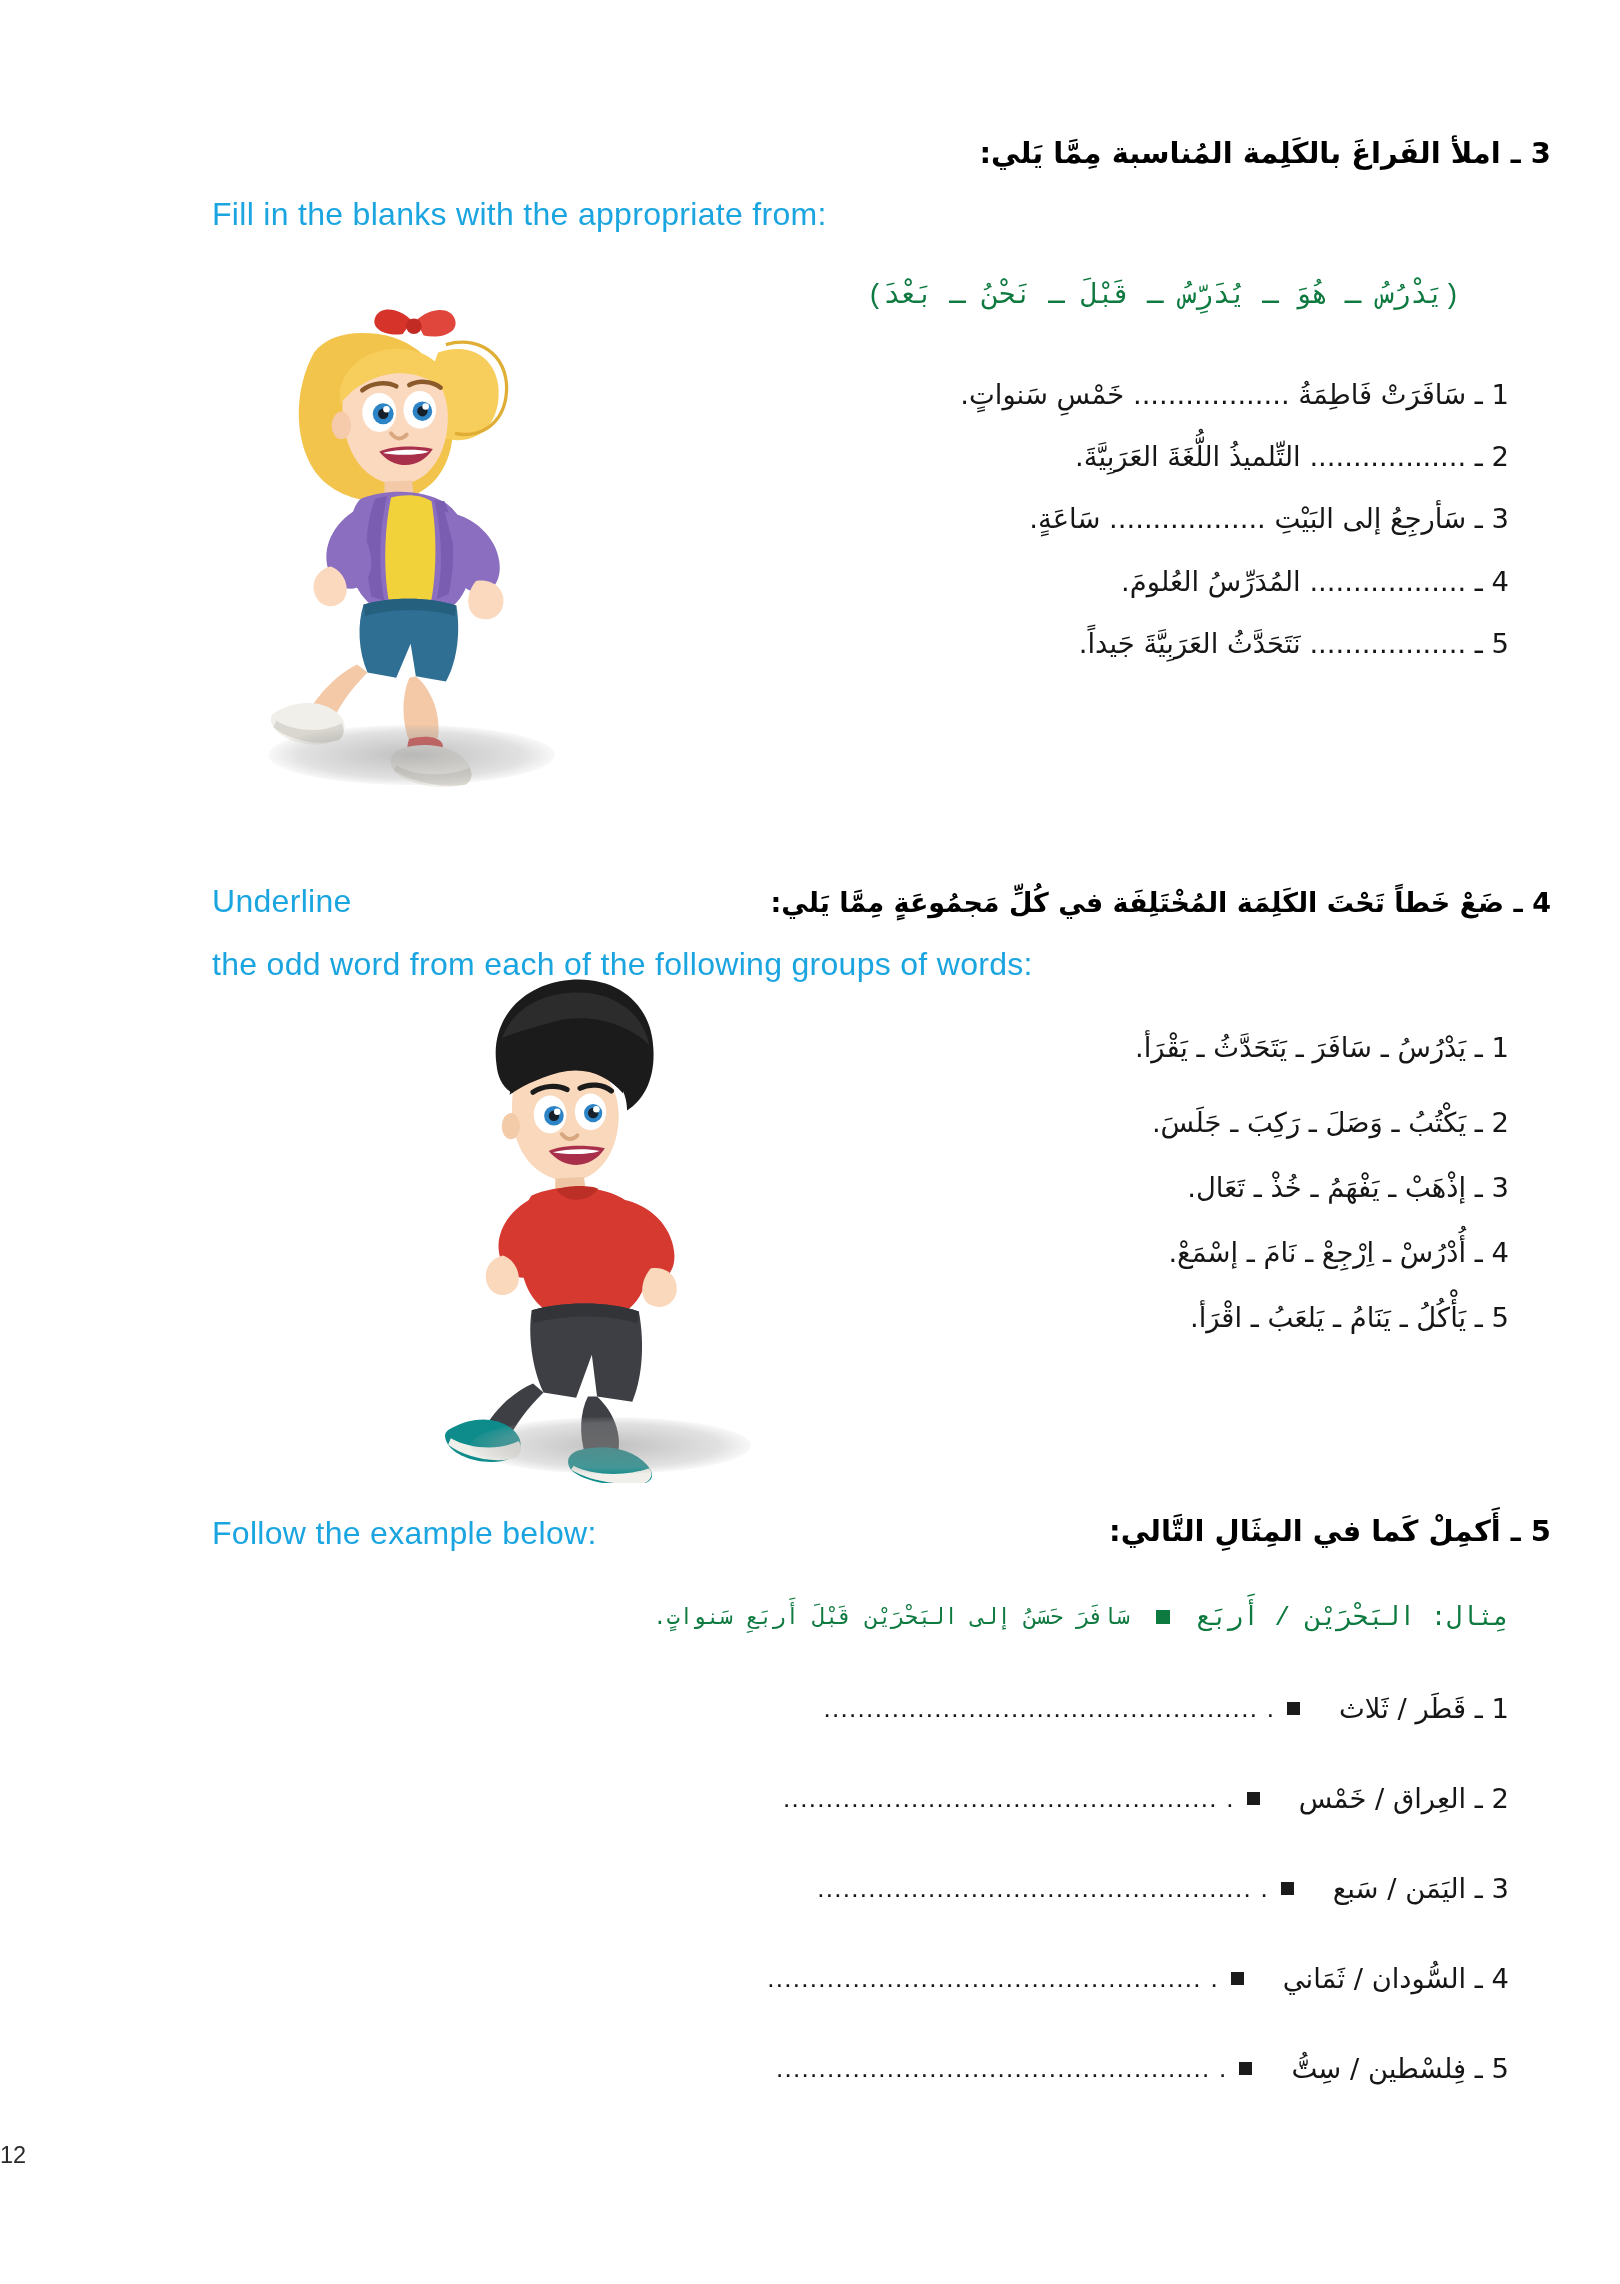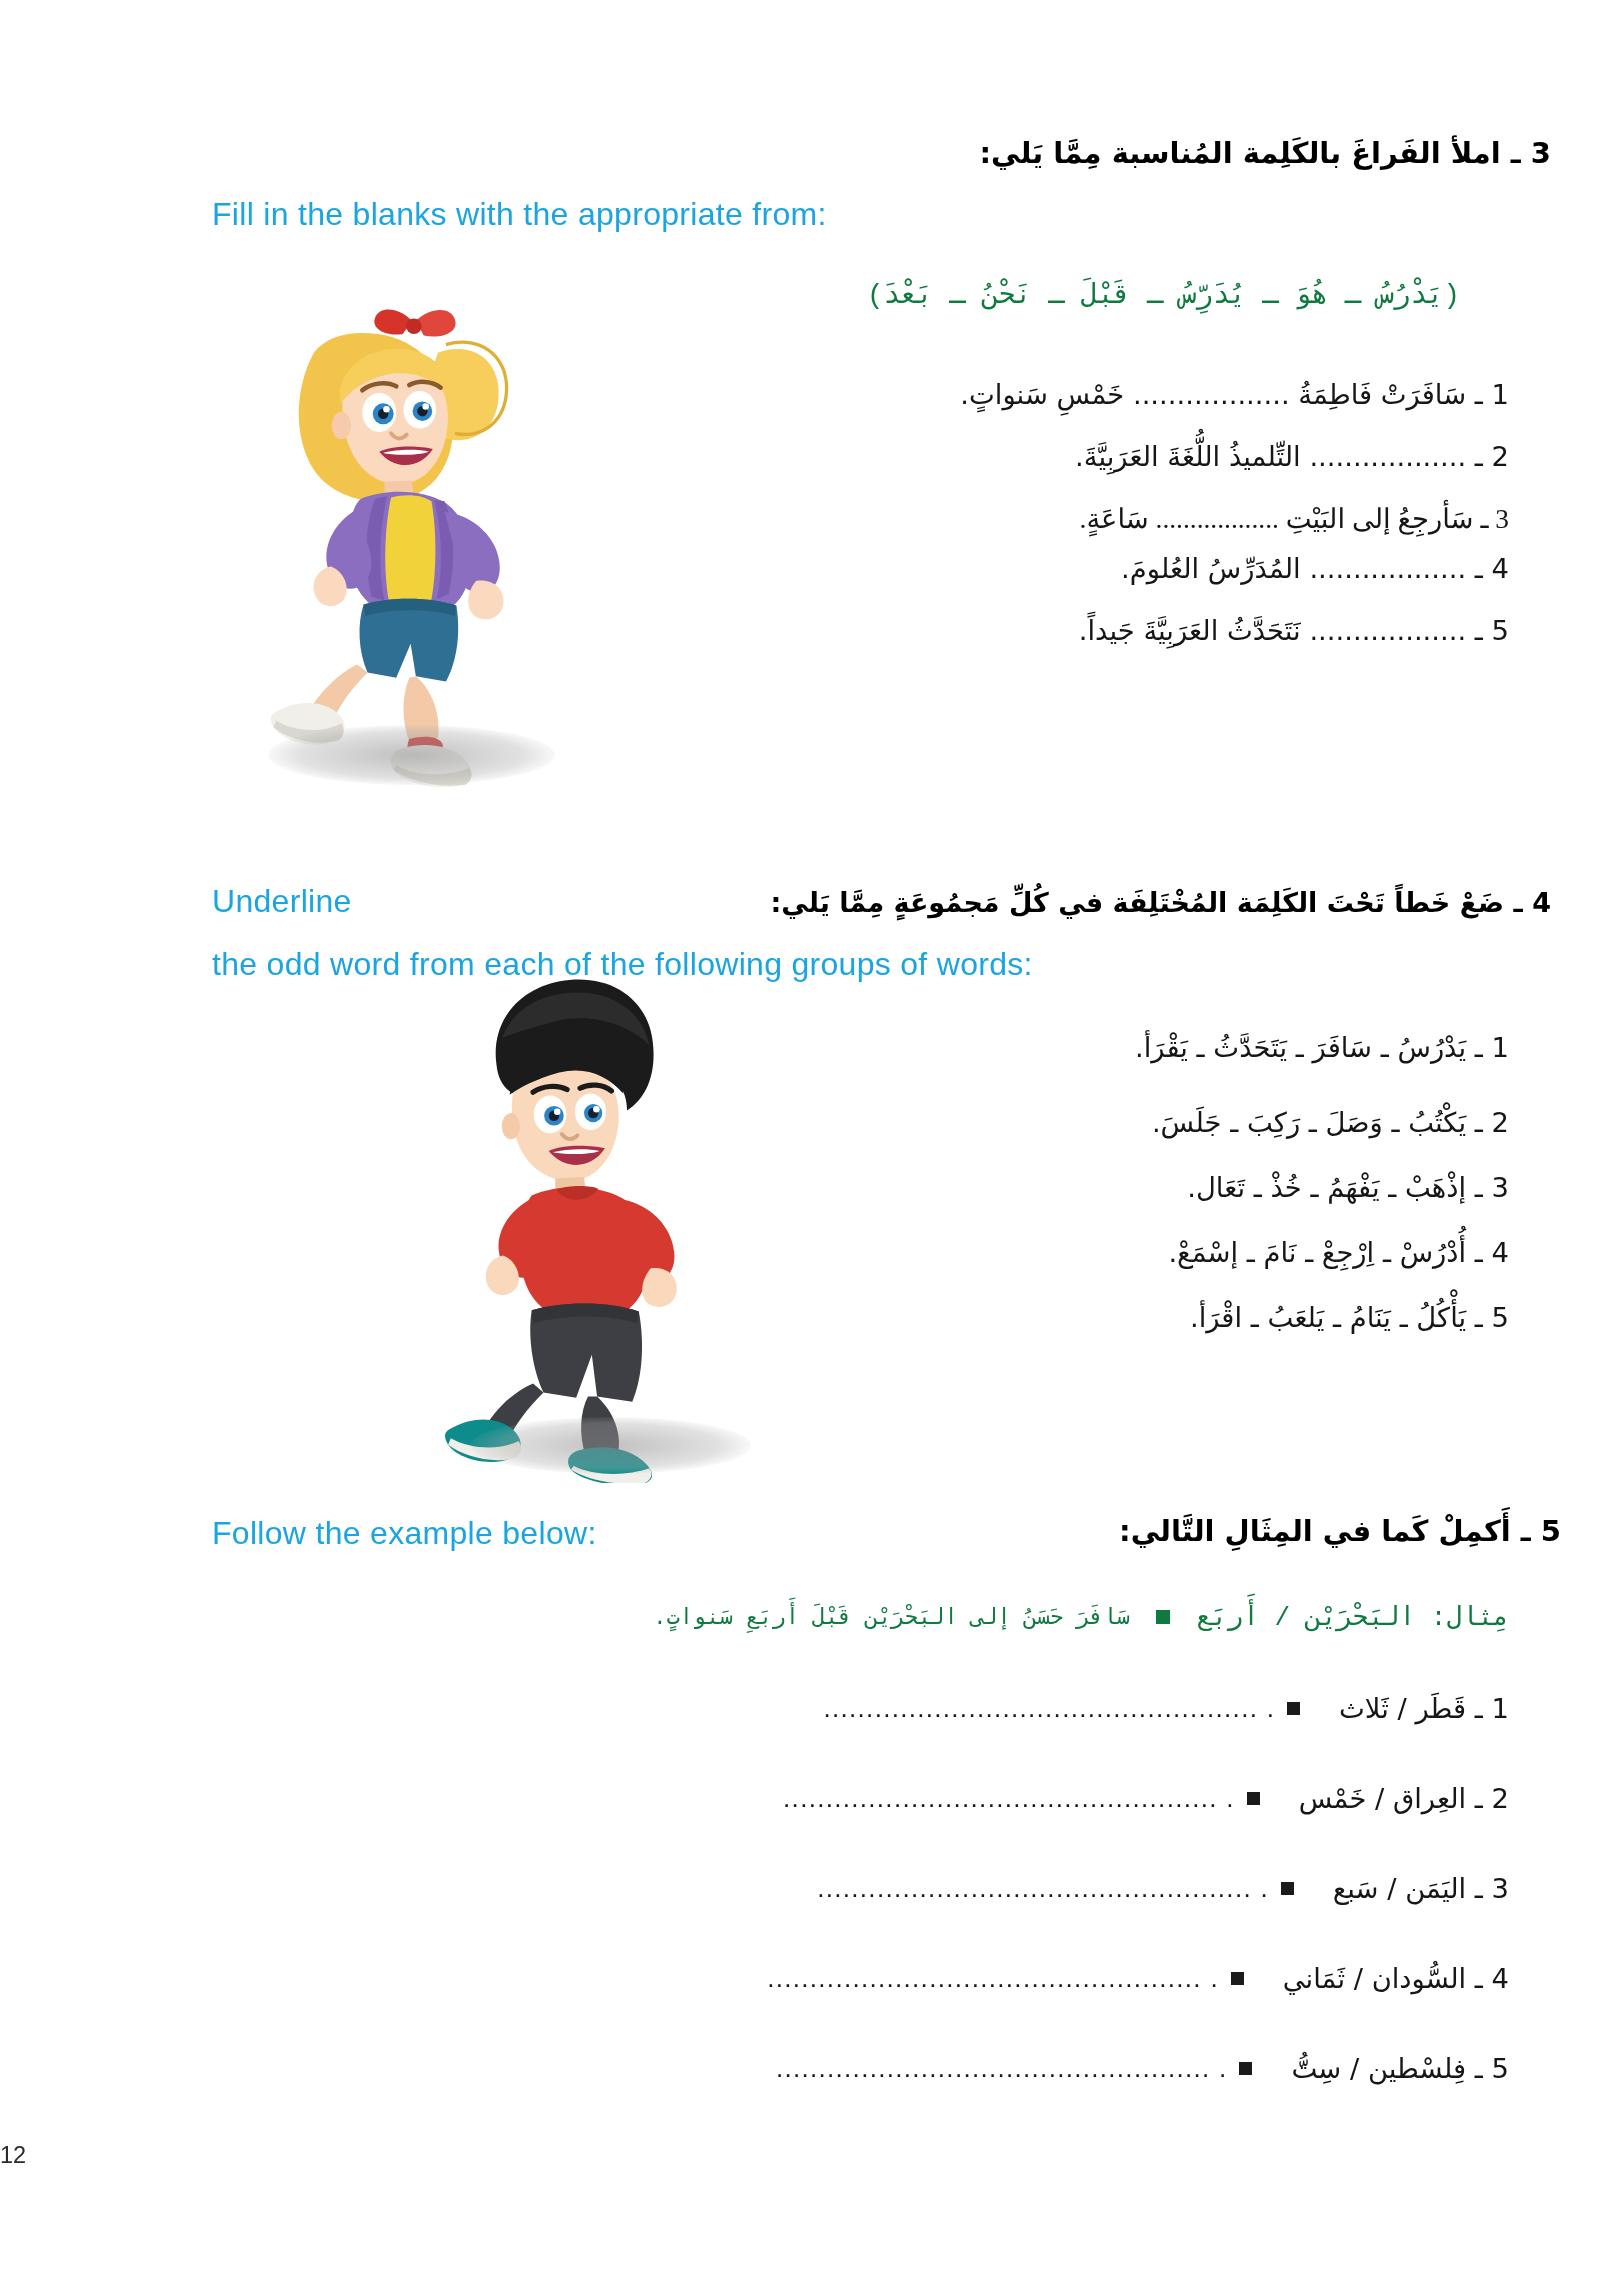--- a/index.html
+++ b/index.html
@@ -57,21 +57,21 @@
     <div class="en head-blue">Fill in the blanks with the appropriate from:</div>
   </div>
 
   <div class="sec" style="top:278px;right:160px;">
     <div class="ar green" style="font-size:27.4px;white-space:nowrap;">(يَدْرُسُ ـ هُوَ ـ يُدَرِّسُ ـ قَبْلَ ـ نَحْنُ ـ بَعْدَ)</div>
   </div>
 
   <div class="sec" style="top:379px;right:111px;width:849px;">
     <div class="ar row-rtl" style="margin-bottom:31px;">1 ـ سَافَرَتْ فَاطِمَةُ .................. خَمْسِ سَنواتٍ.</div>
     <div class="ar row-rtl" style="margin-bottom:31px;">2 ـ .................. التِّلميذُ اللُّغَةَ العَرَبِيَّةَ.</div>
-    <div class="ar row-rtl" style="margin-bottom:18px;font-family:Liberation Serif, serif;">3 ـ  سَأرجِعُ إلى البَيْتِ .................. سَاعَةٍ.</div>
+    <div class="ar row-rtl" style="margin-bottom:32px;">3 ـ  سَأرجِعُ إلى البَيْتِ .................. سَاعَةٍ.</div>
     <div class="ar row-rtl" style="margin-bottom:31px;">4 ـ .................. المُدَرِّسُ العُلومَ.</div>
     <div class="ar row-rtl" style="margin-bottom:0px;">5 ـ .................. نَتَحَدَّثُ العَرَبِيَّةَ جَيداً.</div>
   </div>
 
   <div class="sec" style="top:887px;right:69px;">
     <div class="ar head-red" style="font-size:27px;">4 ـ ضَعْ خَطاً تَحْتَ الكَلِمَة المُخْتَلِفَة في كُلِّ مَجمُوعَةٍ مِمَّا يَلي:</div>
   </div>
 
   <div class="sec" style="top:883px;left:212px;">
     <div class="en head-blue">Underline</div>
@@ -82,21 +82,21 @@
   </div>
 
   <div class="sec" style="top:1032px;right:111px;width:718px;">
     <div class="ar row-rtl" style="margin-bottom:44px;">1 ـ  يَدْرُسُ ـ سَافَرَ ـ يَتَحَدَّثُ ـ يَقْرَأ.</div>
     <div class="ar row-rtl" style="margin-bottom:34px;">2 ـ  يَكْتُبُ ـ وَصَلَ ـ رَكِبَ ـ جَلَسَ.</div>
     <div class="ar row-rtl" style="margin-bottom:34px;">3 ـ  إذْهَبْ ـ يَفْهَمُ ـ خُذْ ـ تَعَال.</div>
     <div class="ar row-rtl" style="margin-bottom:34px;">4 ـ  أُدْرُسْ ـ اِرْجِعْ ـ نَامَ ـ إسْمَعْ.</div>
     <div class="ar row-rtl" style="margin-bottom:0;">5 ـ يَأْكُلُ ـ يَنَامُ ـ يَلعَبُ ـ اقْرَأ.</div>
   </div>
 
-  <div class="sec" style="top:1514px;right:59px;">
+  <div class="sec" style="top:1514px;right:69px;">
     <div class="ar head-red">5 ـ أَكمِلْ كَما في المِثَالِ التَّالي:</div>
   </div>
 
   <div class="sec" style="top:1515px;left:212px;">
     <div class="en head-blue">Follow the example below:</div>
   </div>
 
   <div class="sec" style="top:1601px;right:111px;display:flex;align-items:center;direction:rtl;gap:26px;">
     <div class="ar green" style="font-size:26px;white-space:nowrap;">مِثال: البَحْرَيْن / أَربَع</div>
     <span class="sq" style="background:#0E7A40;width:14.4px;height:14.4px;"></span>

